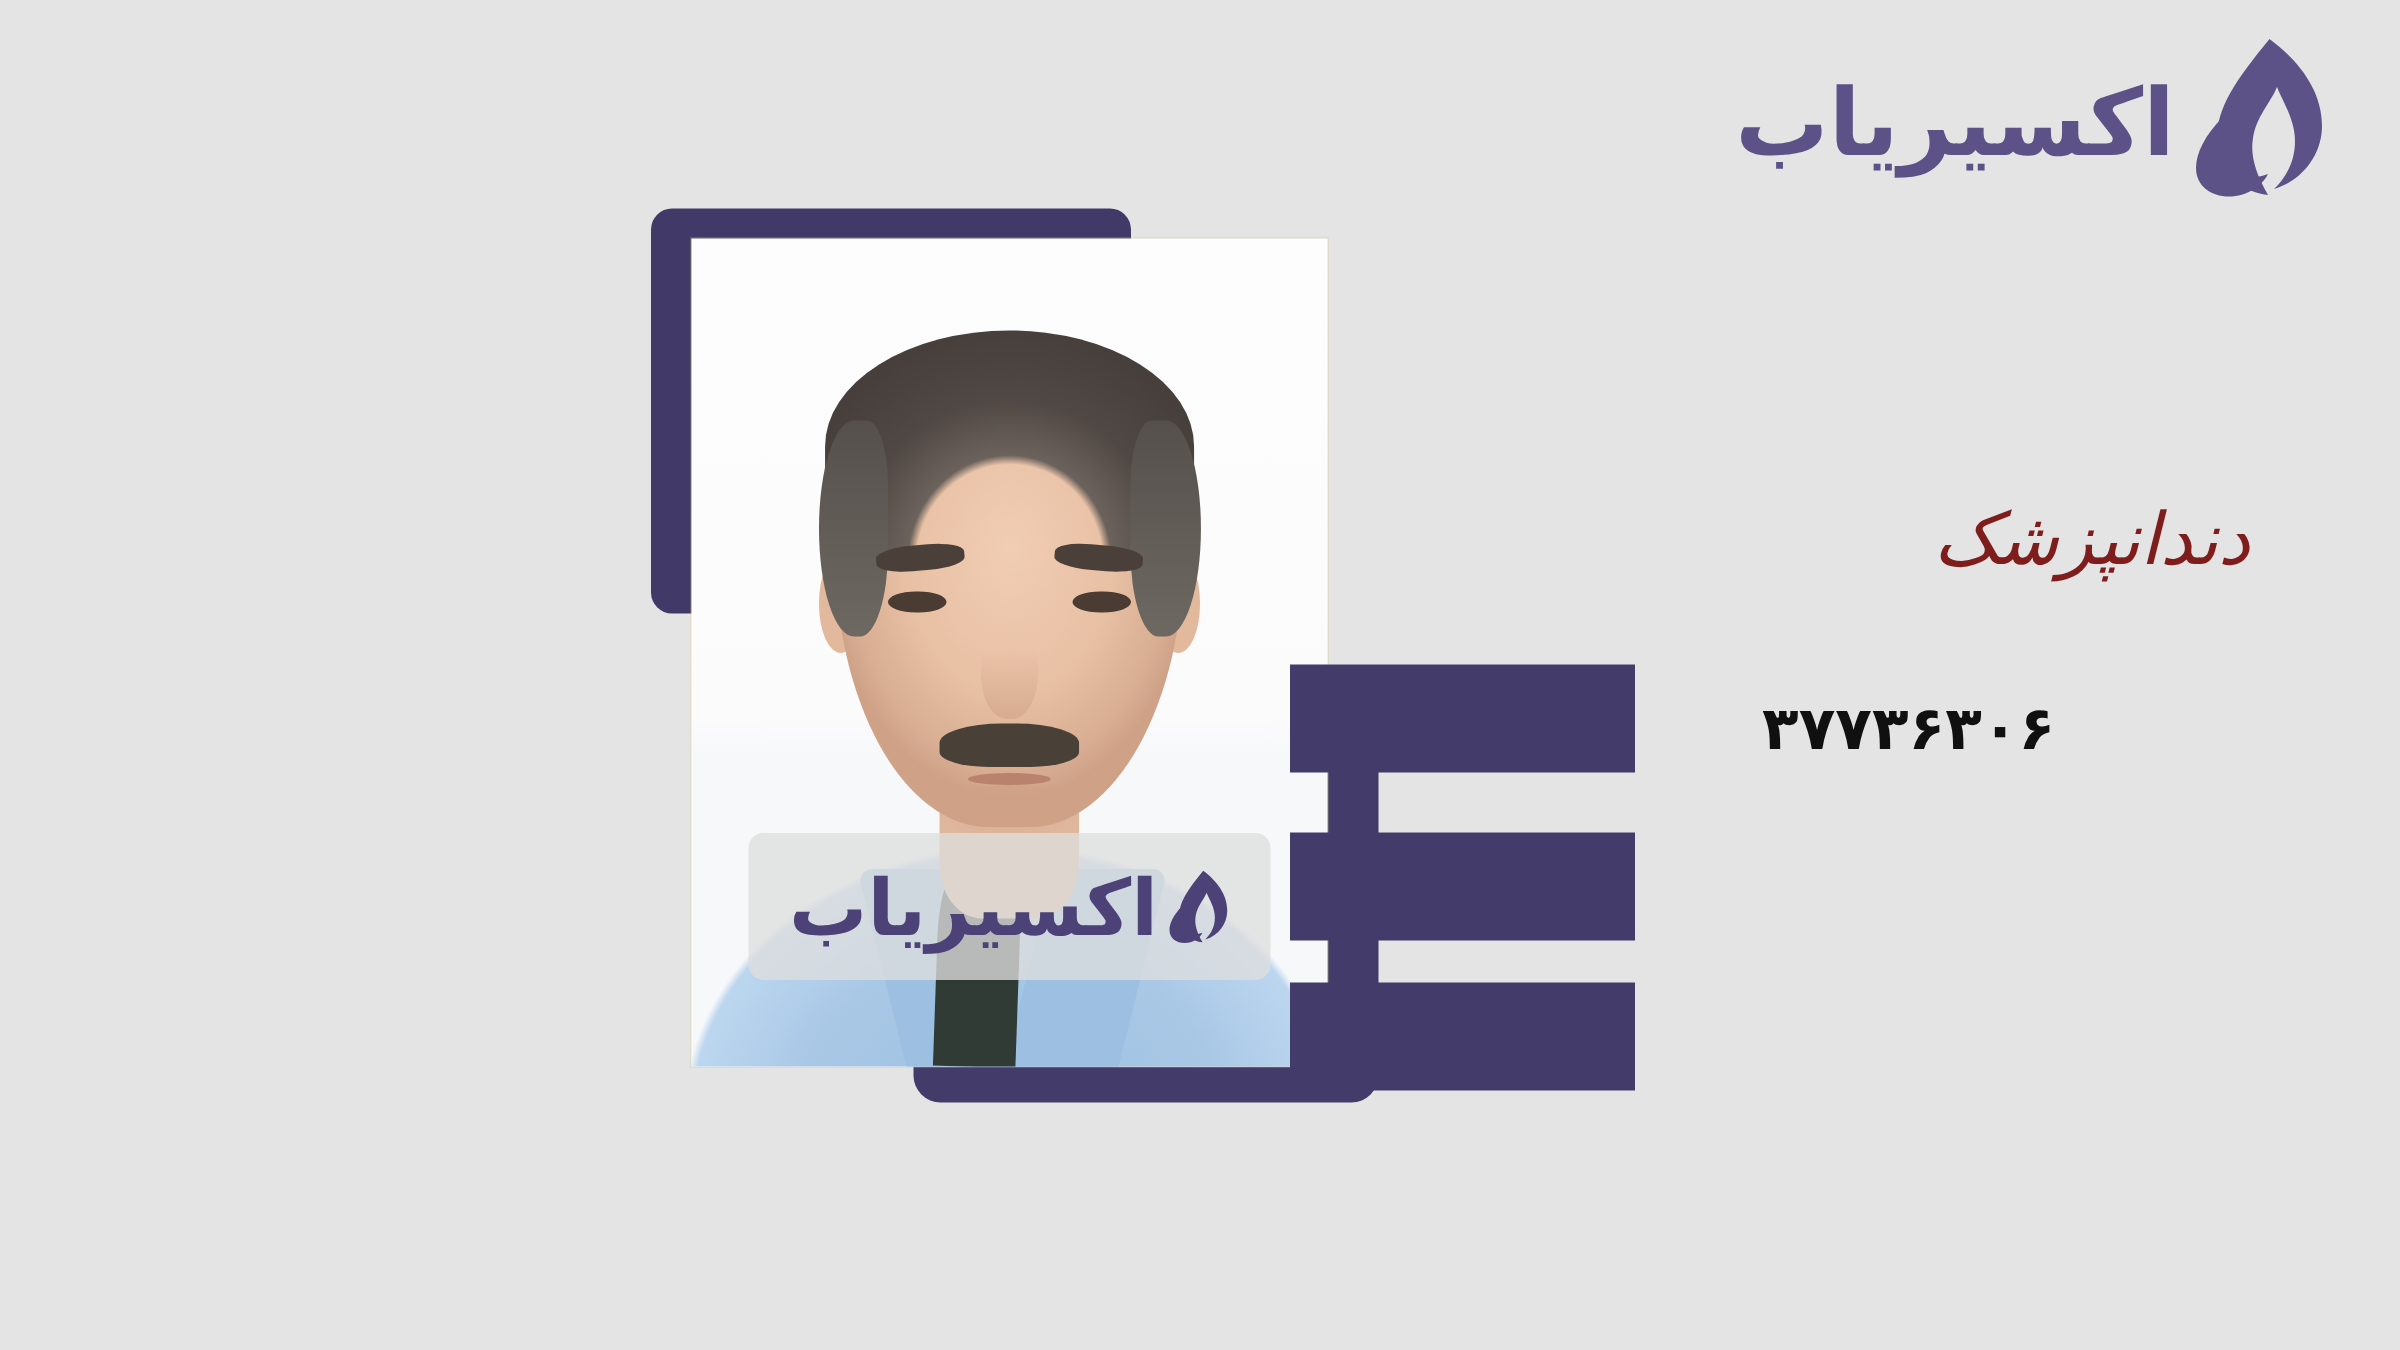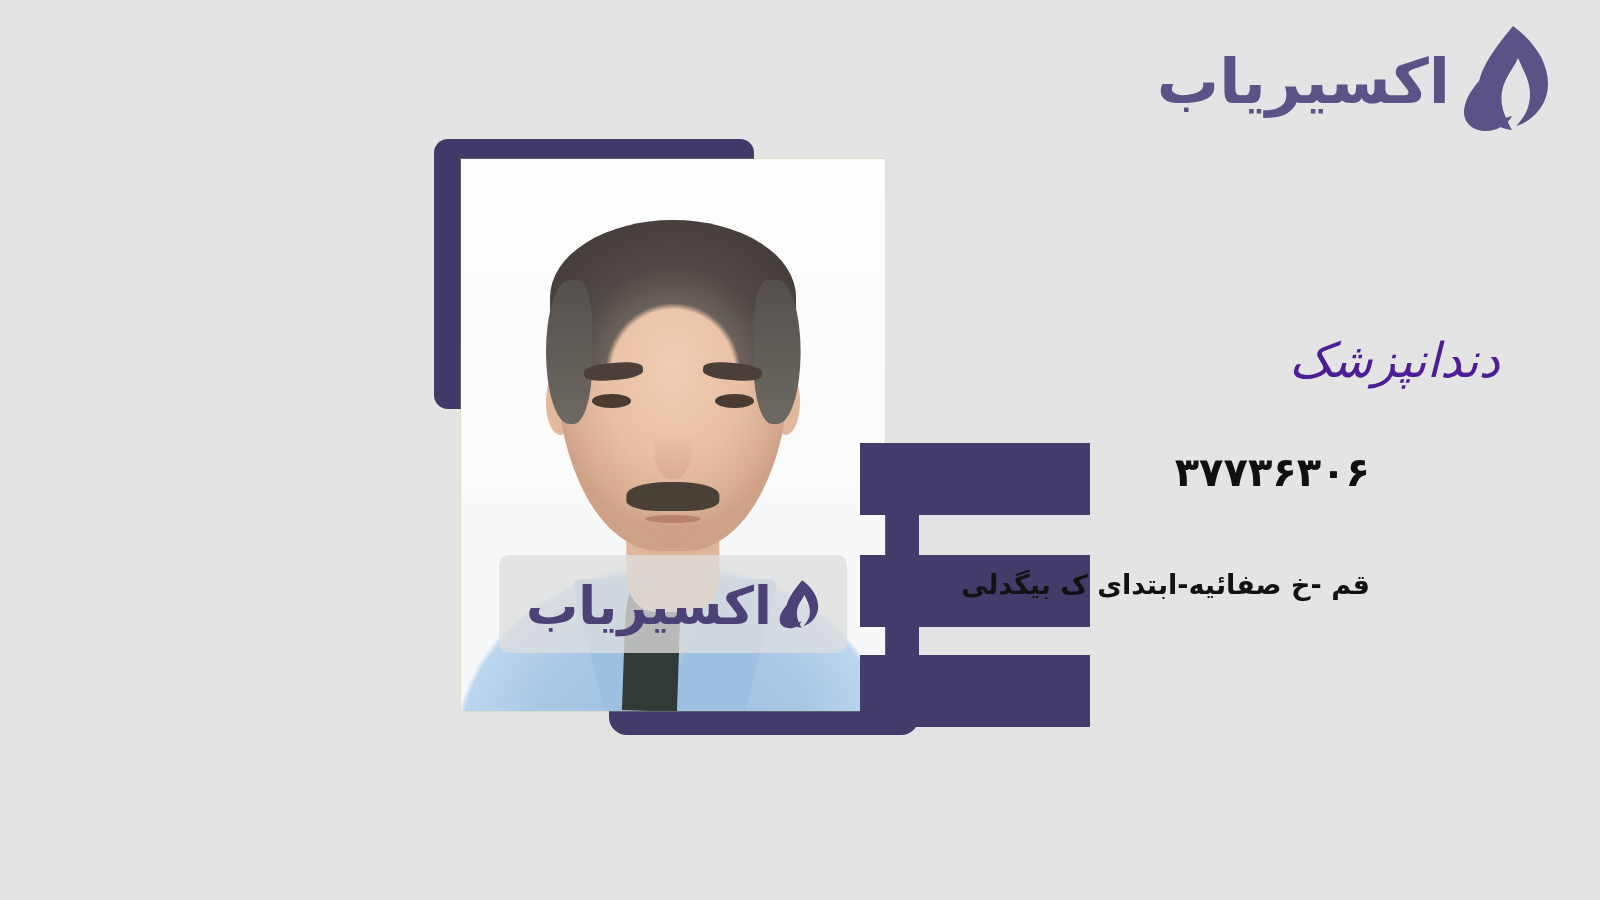--- a/index.html
+++ b/index.html
@@ -290,36 +290,36 @@
     line-height: 1.15;
     white-space: nowrap;
   }
   .doctor-specialty {
     position: absolute;
     right: 100px;
     top: 332px;
     font-size: 48px;
     font-weight: 400;
     font-style: italic;
-    color: #4c1d95;
+    color: #7f1d1d;
     line-height: 1.2;
     white-space: nowrap;
     font-family: "DejaVu Serif", "Liberation Serif", serif;
   }
   .phone-row {
     position: absolute;
     right: 0;
     top: 443px;
     width: 740px;
     height: 72px;
   }
   .phone-number {
     position: absolute;
     right: 230px;
-    top: 6px;
+    top: 20px;
     font-size: 40px;
     font-weight: 700;
     color: #101010;
     letter-spacing: 1px;
     white-space: nowrap;
     direction: ltr;
   }
   .address-row {
     position: absolute;
     right: 0;
@@ -402,19 +402,18 @@
 
     <div class="doctor-specialty">دندانپزشک</div>
 
     <div class="phone-row">
       <div class="accent-bar bar-1" style="top:0"></div>
       <div class="phone-number">۳۷۷۳۶۳۰۶</div>
     </div>
 
     <div class="address-row">
       <div class="accent-bar bar-2" style="top:0"></div>
-      <div class="address-text">قم -خ صفائیه-ابتدای ک بیگدلی</div>
     </div>
 
     <div class="accent-bar bar-3"></div>
   </div>
 
 </div>
 
 </body></html>

